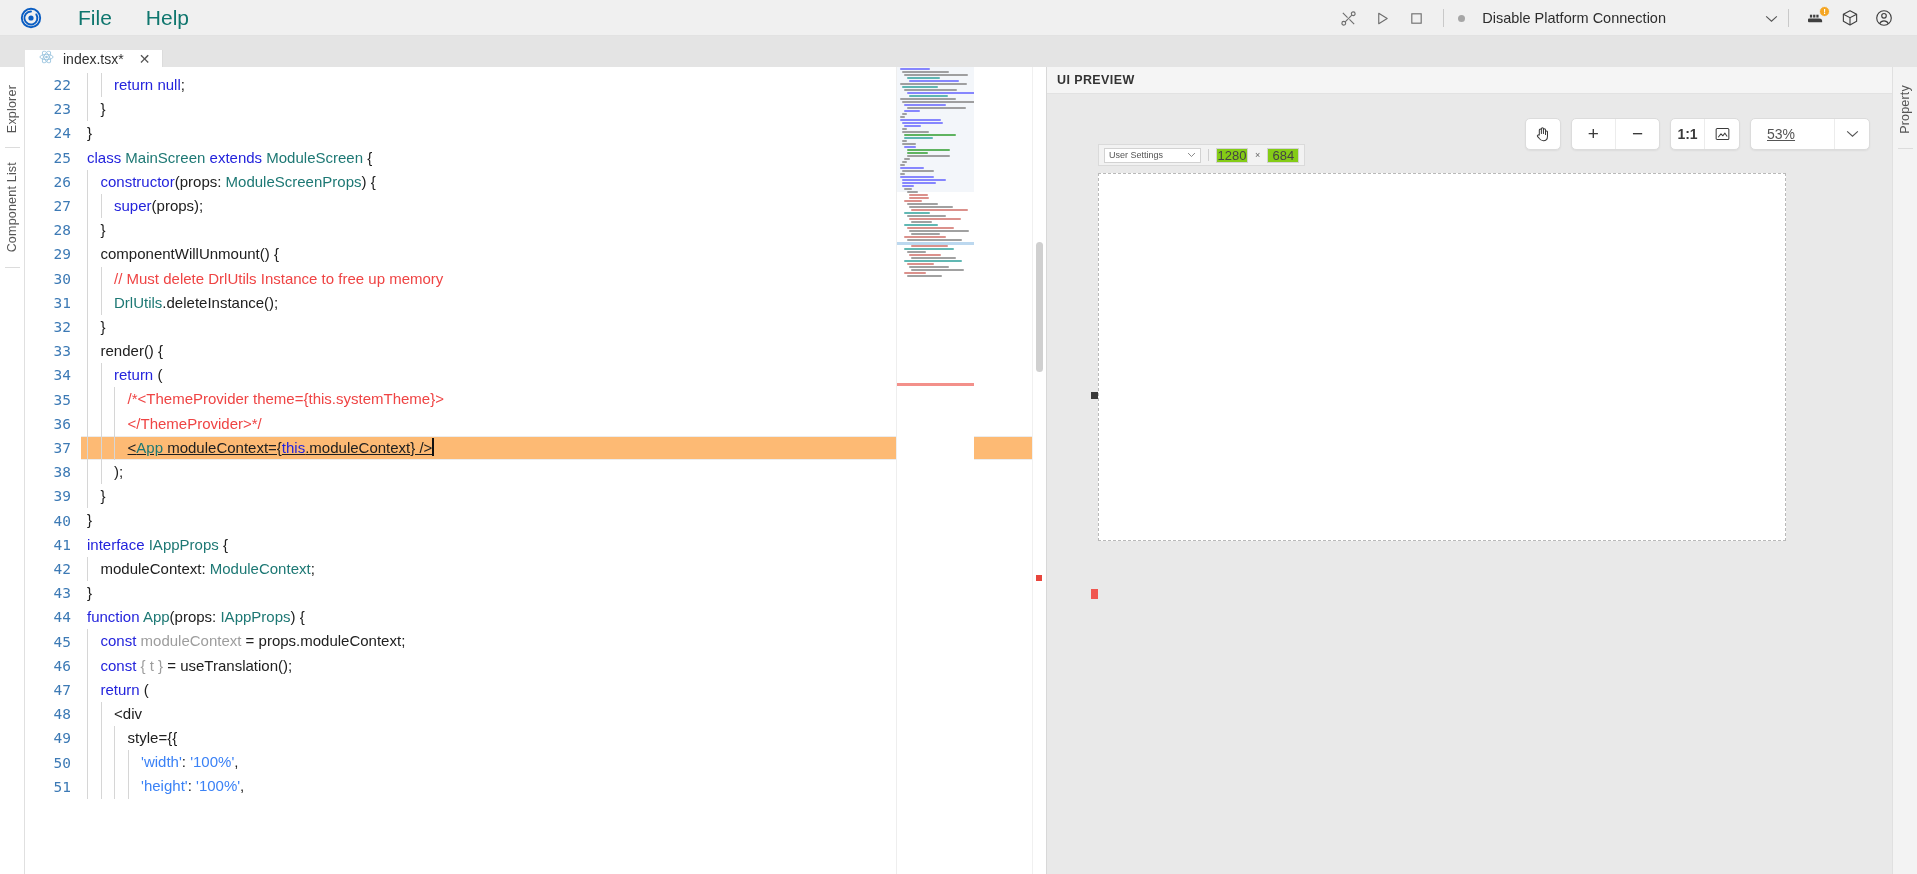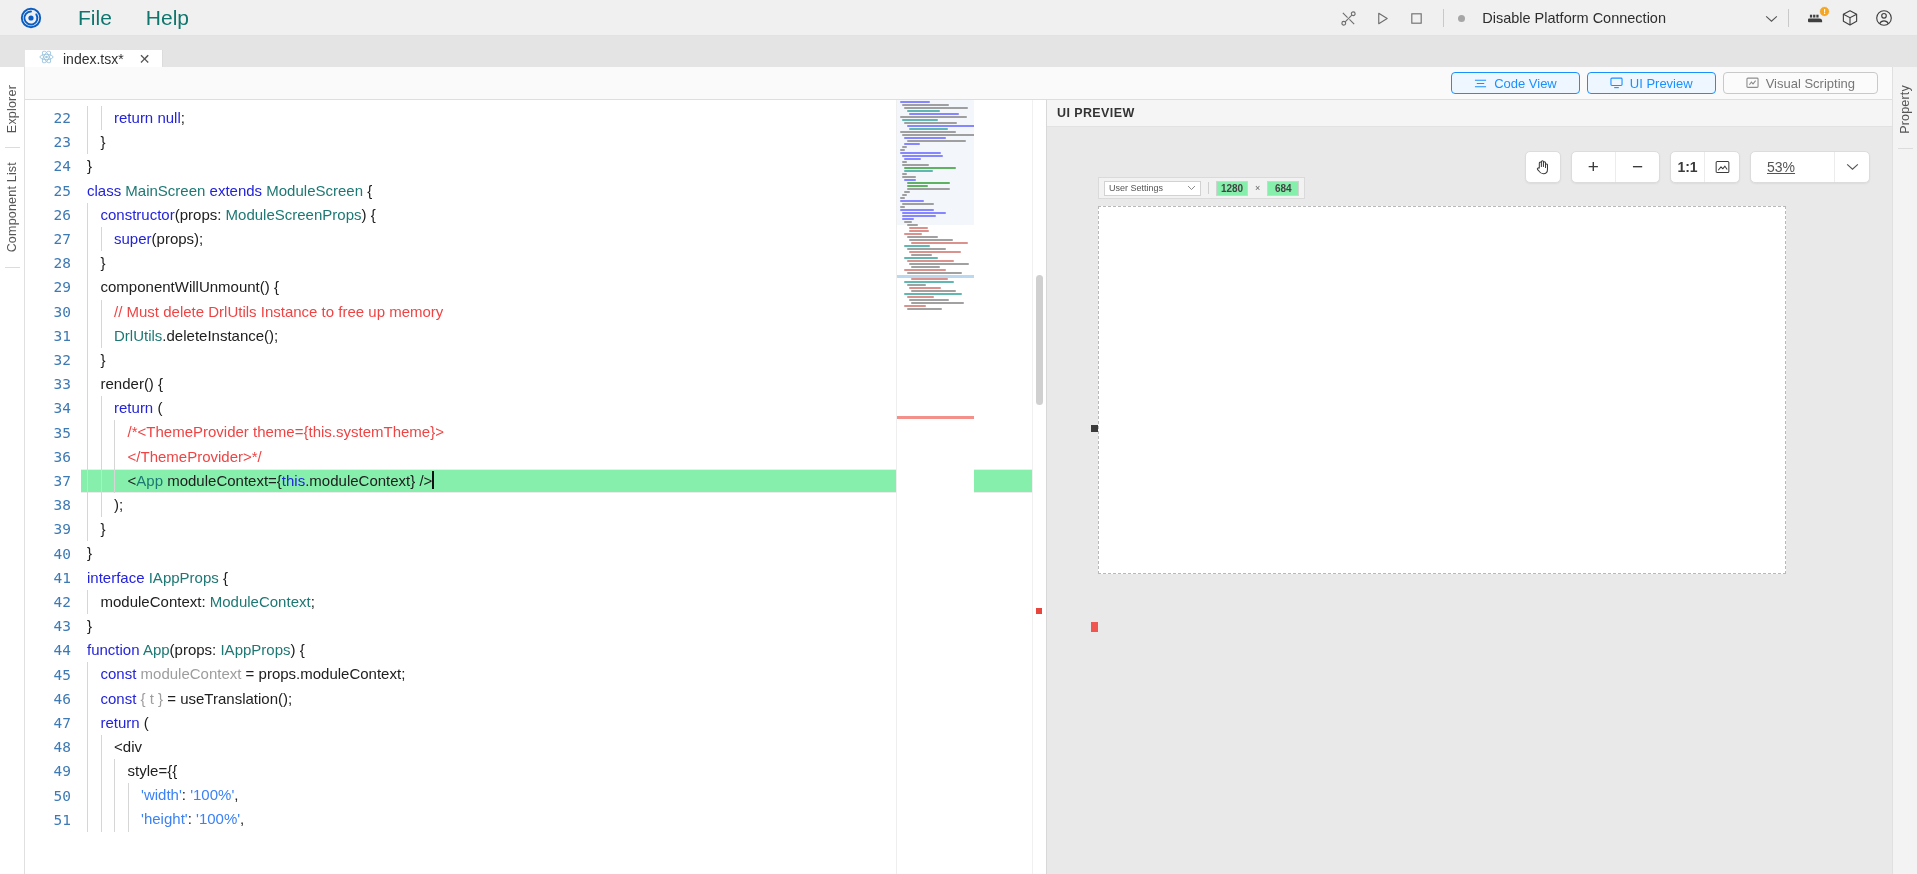--- a/index.html
+++ b/index.html
@@ -189,21 +189,21 @@
     padding-top: 6px;
     font-family: "Liberation Sans", sans-serif;
     font-size: 15px;
     line-height: 24.2px;
     white-space: pre;
     color: #202020;
     position: relative;
     overflow: hidden;
   }
   .cline { height: 24.2px; position: relative; padding-left: 6px;}
-  .cline.cur { background: #86efac; box-shadow: inset 0 1px 0 #ececec, inset 0 -1px 0 #ececec; }
+  .cline.cur { background: #fdba74; box-shadow: inset 0 1px 0 #ececec, inset 0 -1px 0 #ececec; text-decoration: underline; }
   .ind {
     display: inline-block;
     border-left: 1px solid #d6d6d6;
     height: 24.2px;
     vertical-align: top;
   }
   .kw   { color: #2323dc; }
   .typ  { color: #1d7874; }
   .cmt  { color: #ef4444; }
   .str  { color: #3b82f6; }
@@ -284,24 +284,24 @@
     display: flex; align-items: center; gap: 24px;
     border: 1px solid #d2d2d2;
     background: #fff;
     height: 15px;
     padding: 0 4px;
     font-size: 9px; color: #555;
     cursor: pointer;
   }
   .mini-sep { width: 1px; height: 12px; background: #cfcfcf; }
   .mini-num {
-    border: 1px solid #d2d2d2; background: #86efac;
+    border: 1px solid #d2d2d2; background: #84cc16;
     height: 15px; min-width: 32px;
     display:flex; align-items:center; justify-content:center;
-    font-size: 10px; color: #444; font-weight: bold;
+    font-size: 13px; color: #444;
   }
   .mini-x { font-size: 9px; color: #666; }
 
   .dark-notch { position: absolute; left: 44px; top: 298px; width: 7px; height: 7px; background: #3a3a3a;}
   .red-notch  { position: absolute; left: 44px; top: 495px; width: 7px; height: 10px; background: #f0564f;}
 </style>
 </head>
 <body>
 
 <div class="menubar">
@@ -390,42 +390,20 @@
 
   <div class="rail">
     <div class="rail-label">Explorer</div>
     <div class="rail-sep"></div>
     <div class="rail-label">Component List</div>
     <div class="rail-sep"></div>
   </div>
 
   <div class="main-col">
 
-    <div class="viewstrip">
-      <div class="vbtn active">
-        <svg width="13" height="11" viewBox="0 0 14 11" stroke="#1a90ff" stroke-width="1.3">
-          <path d="M1 2 H13 M3 5.5 H11 M1 9 H13"></path>
-        </svg>
-        <span>Code View</span>
-      </div>
-      <div class="vbtn active">
-        <svg width="13" height="12" viewBox="0 0 14 13" fill="none" stroke="#1a90ff" stroke-width="1.2">
-          <rect x="1" y="1.2" width="12" height="8" rx="1"></rect>
-          <path d="M4.5 11.5 H9.5"></path>
-        </svg>
-        <span>UI Preview</span>
-      </div>
-      <div class="vbtn">
-        <svg width="13" height="12" viewBox="0 0 14 13" fill="none" stroke="#8d8d8d" stroke-width="1.2">
-          <rect x="1" y="1.2" width="12" height="10" rx="1"></rect>
-          <path d="M3.6 8.4 L5.8 5.6 L7.6 7.4 L10.4 4"></path>
-        </svg>
-        <span>Visual Scripting</span>
-      </div>
-    </div>
 
     <div class="panes">
 
       <div class="pane-code">
         <div class="editor-wrap">
           <div class="gutter" id="gutter">
               <div>22</div>
               <div>23</div>
               <div>24</div>
               <div>25</div>

